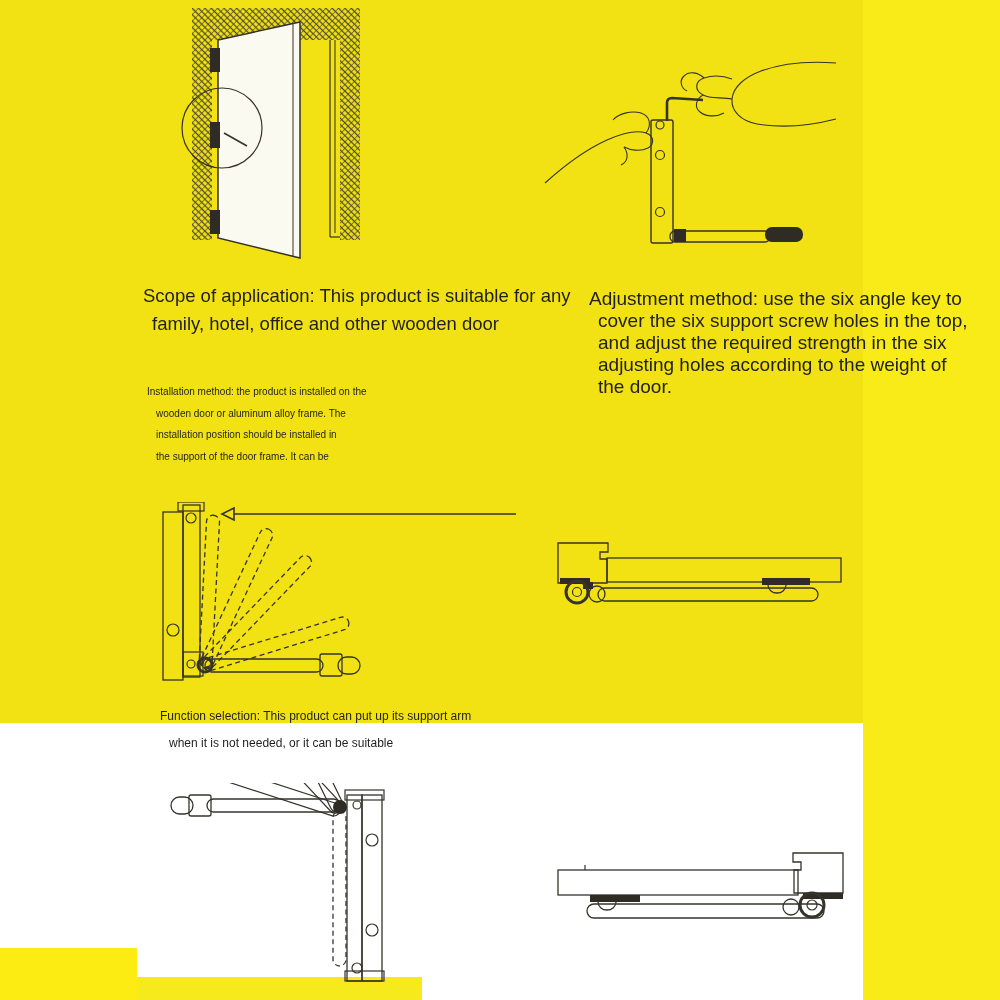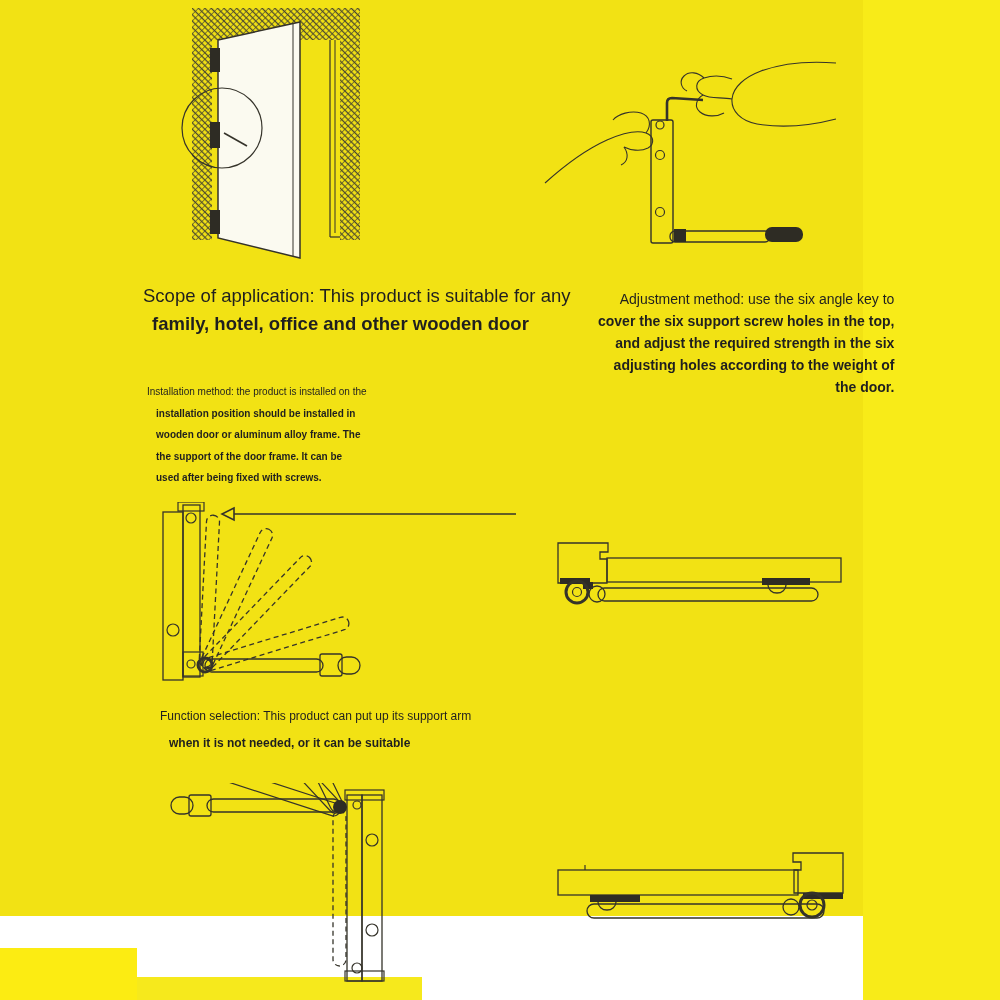--- a/index.html
+++ b/index.html
@@ -1,26 +1,26 @@
 <!DOCTYPE html>
 <html><head>
 <meta charset="utf-8">
 <style>
   html,body{margin:0;padding:0;}
   body{width:1000px;height:1000px;overflow:hidden;font-family:"Liberation Sans",sans-serif;}
-  .page{position:relative;width:1000px;height:916px;background:#f2e214;}
+  .page{position:relative;width:1000px;height:723px;background:#f2e214;}
   .band-right{position:absolute;left:863px;top:0;width:137px;height:1000px;background:#f8eb18;}
   .corner-bl{position:absolute;left:0;top:948px;width:137px;height:52px;background:#fcec12;}
   .strip-bottom{position:absolute;left:137px;top:977px;width:285px;height:23px;background:#f6e91c;}
   .illus{position:absolute;}
   .txt{position:absolute;color:#1f1f1f;}
   .txt div{white-space:nowrap;}
-  .txt div + div{padding-left:9px;font-weight:bold;}
+  .txt div + div{padding-left:9px;}
   .txt-scope{left:143px;top:282px;font-size:18.5px;line-height:28px;}
-  .txt-adjust{left:589px;top:288px;font-size:14px;line-height:22px;text-align:right;}
+  .txt-adjust{left:589px;top:288px;font-size:19px;line-height:22px;}
   .txt-install{left:147px;top:381px;font-size:10px;line-height:21.5px;}
   .txt-function{left:160px;top:703px;font-size:12px;line-height:27px;}
   svg .ln{stroke:#35332a;fill:none;}
   svg .dk{fill:#2e2c24;stroke:none;}
 </style>
 </head>
 <body>
 
 <div class="page">
   <div class="band-right"></div>
@@ -144,22 +144,21 @@
     </div>
   <div class="txt txt-adjust">
       <div>Adjustment method: use the six angle key to</div>
       <div>cover the six support screw holes in the top,</div>
       <div>and adjust the required strength in the six</div>
       <div>adjusting holes according to the weight of</div>
       <div>the door.</div>
     </div>
   <div class="txt txt-install">
       <div>Installation method: the product is installed on the</div>
+      <div>wooden door or aluminum alloy frame. The</div>
       <div>installation position should be installed in</div>
-      <div>wooden door or aluminum alloy frame. The</div>
       <div>the support of the door frame. It can be</div>
-      <div>used after being fixed with screws.</div>
     </div>
   <div class="txt txt-function">
       <div>Function selection: This product can put up its support arm</div>
       <div>when it is not needed, or it can be suitable</div>
     </div>
 </div>
 
 </body></html>

